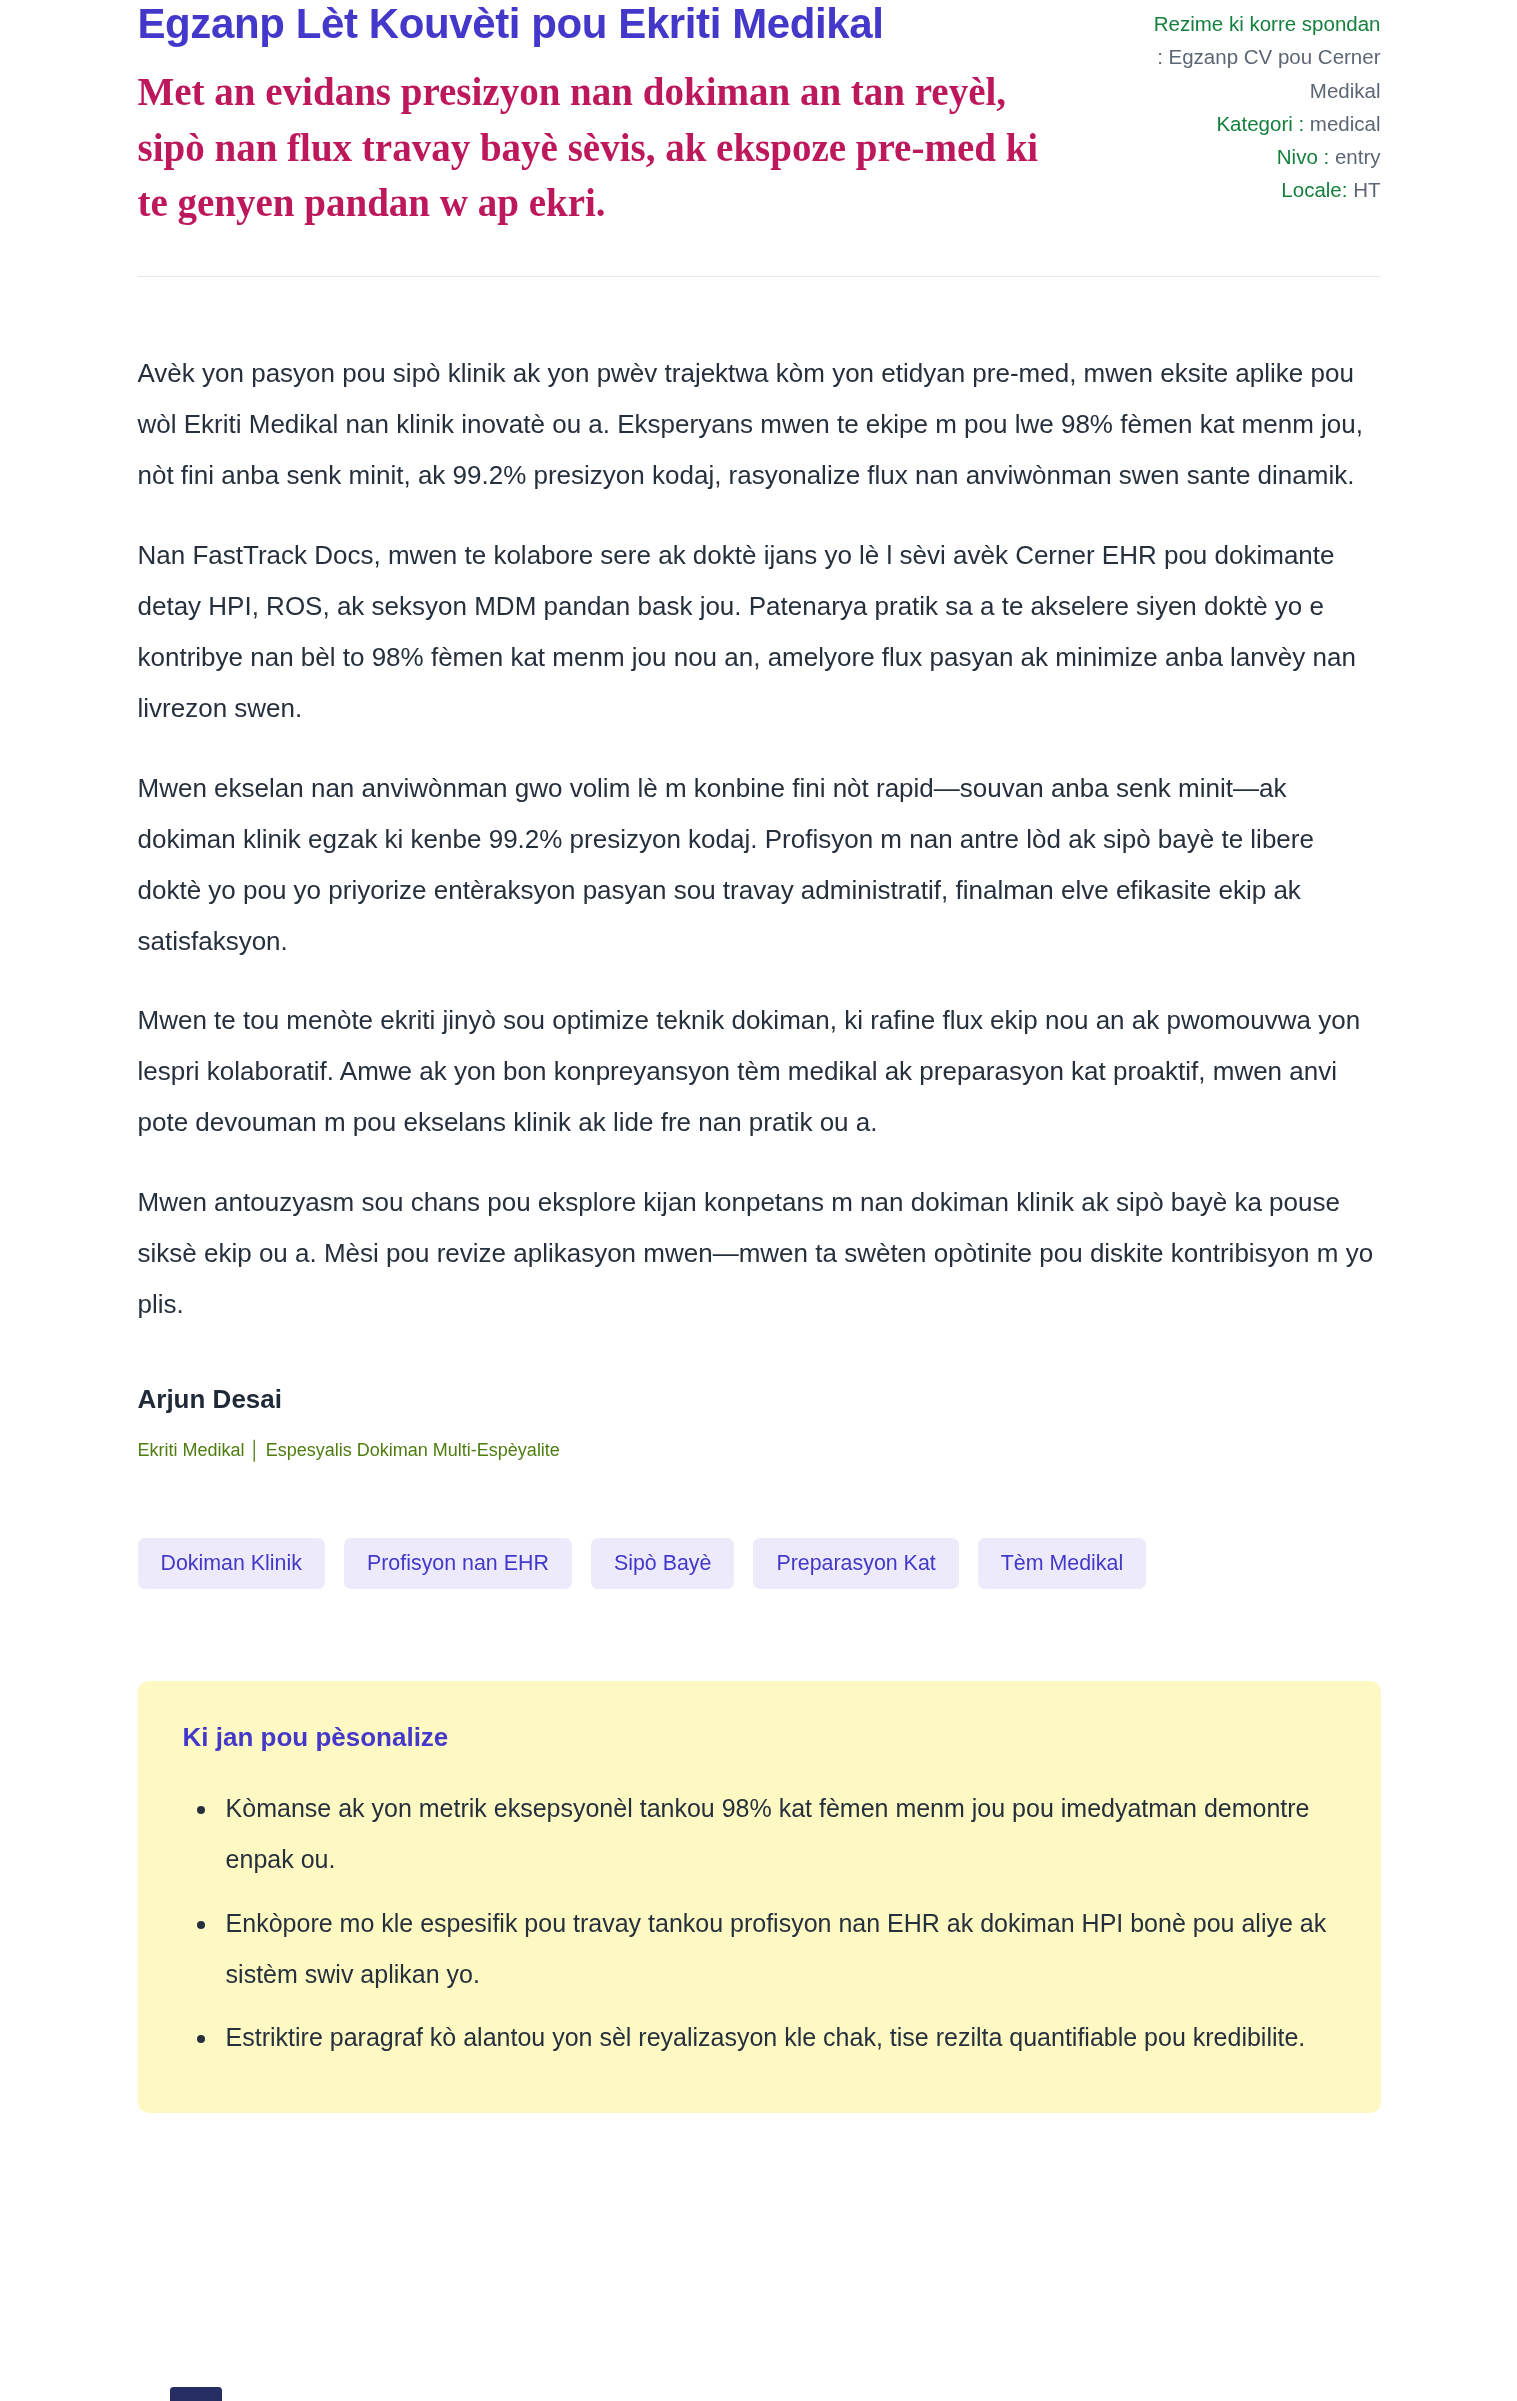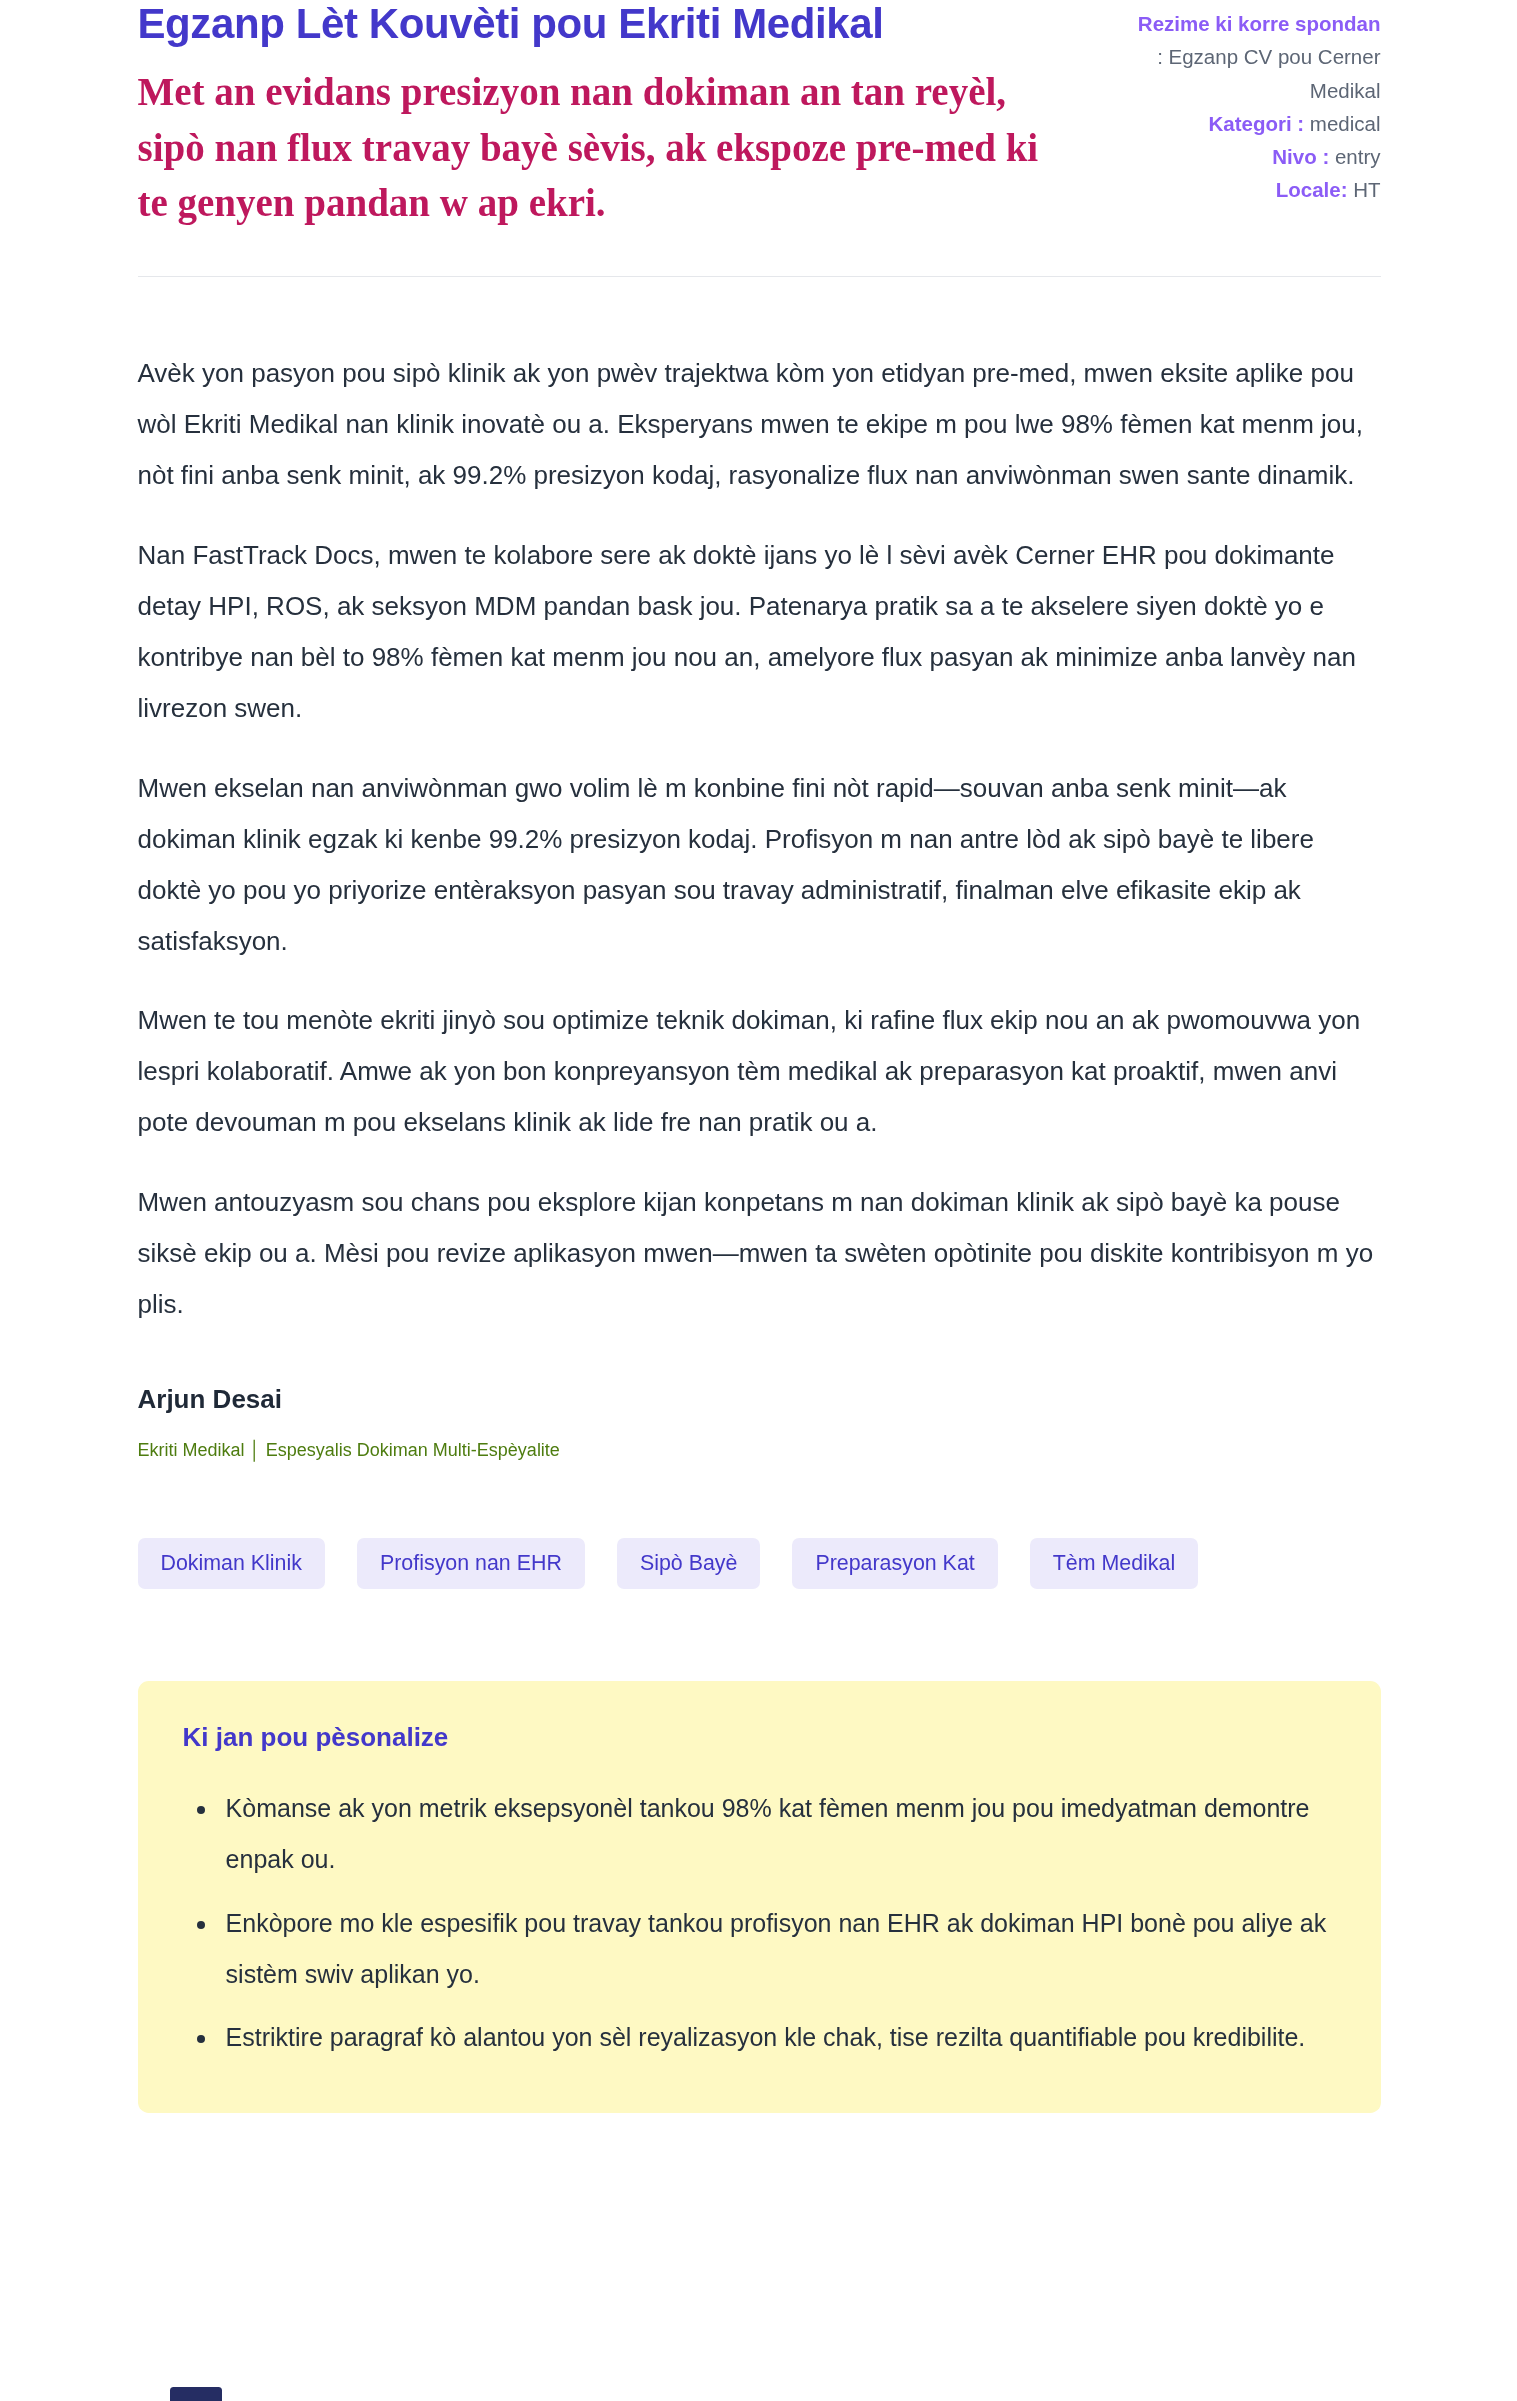--- a/index.html
+++ b/index.html
@@ -48,22 +48,22 @@
   .meta {
     width: 277px;
     flex-shrink: 0;
     text-align: right;
     font-size: 20.5px;
     line-height: 1.62;
     color: #5d6675;
     padding-top: 7.1px;
   }
   .meta-label {
-    font-weight: 700;
-    color: #8b5cf6;
+    font-weight: 400;
+    color: #15803d;
   }
   .meta-label.block { display: block; }
   .meta-line { margin: 0; }
 
   .divider {
     border: none;
     border-top: 1.8px solid #e5e7eb;
     margin: 46px 0 0;
   }
 
@@ -90,21 +90,21 @@
   .sig-role {
     margin: 25px 0 0;
     font-size: 18px;
     color: #4d7c0f;
   }
 
   
   .tags {
     display: flex;
     flex-wrap: wrap;
-    gap: 32px;
+    gap: 19px;
     margin-top: 77px;
   }
   .tag {
     display: inline-block;
     background: #eceafb;
     color: #4338ca;
     font-size: 21.4px;
     line-height: 1;
     padding: 15px 23px;
     border-radius: 7.1px;

